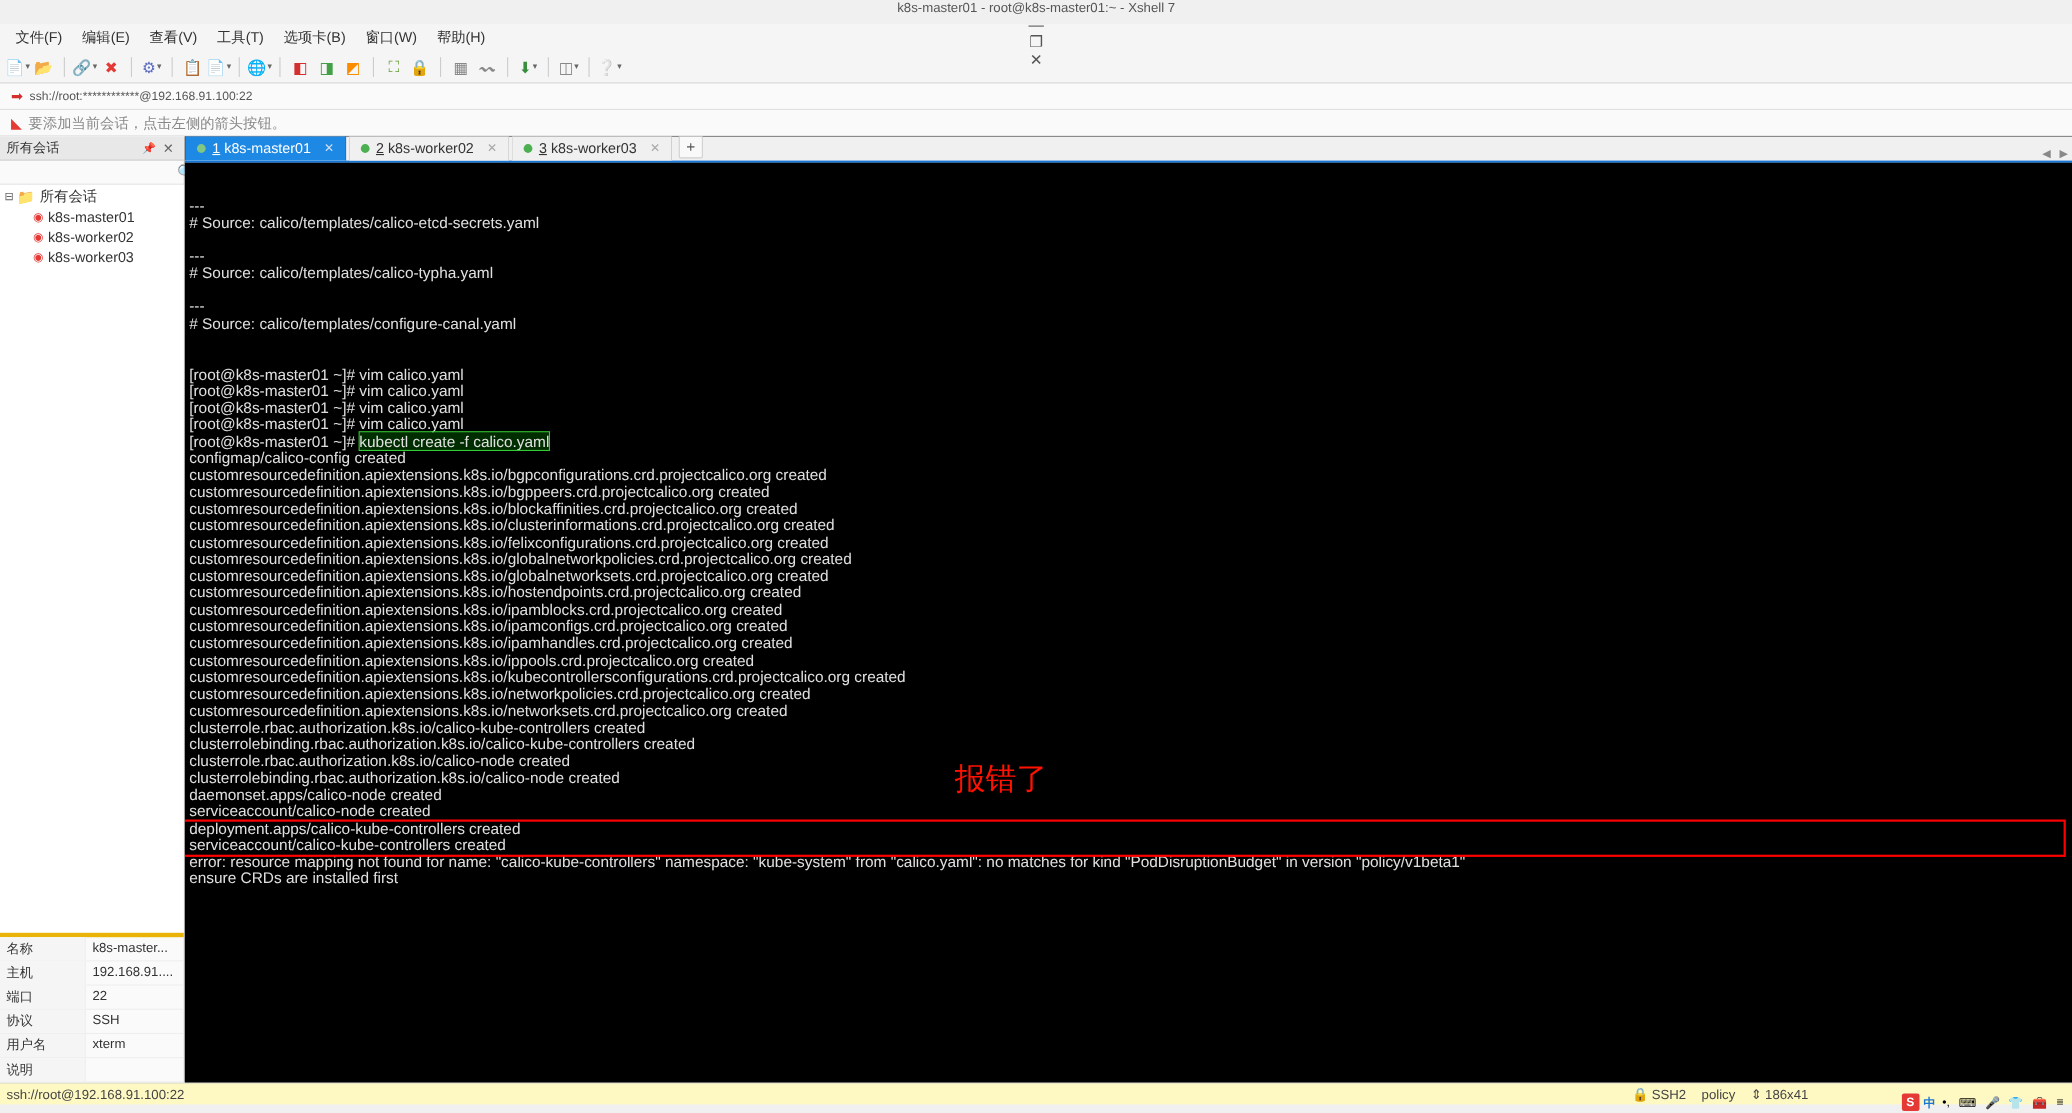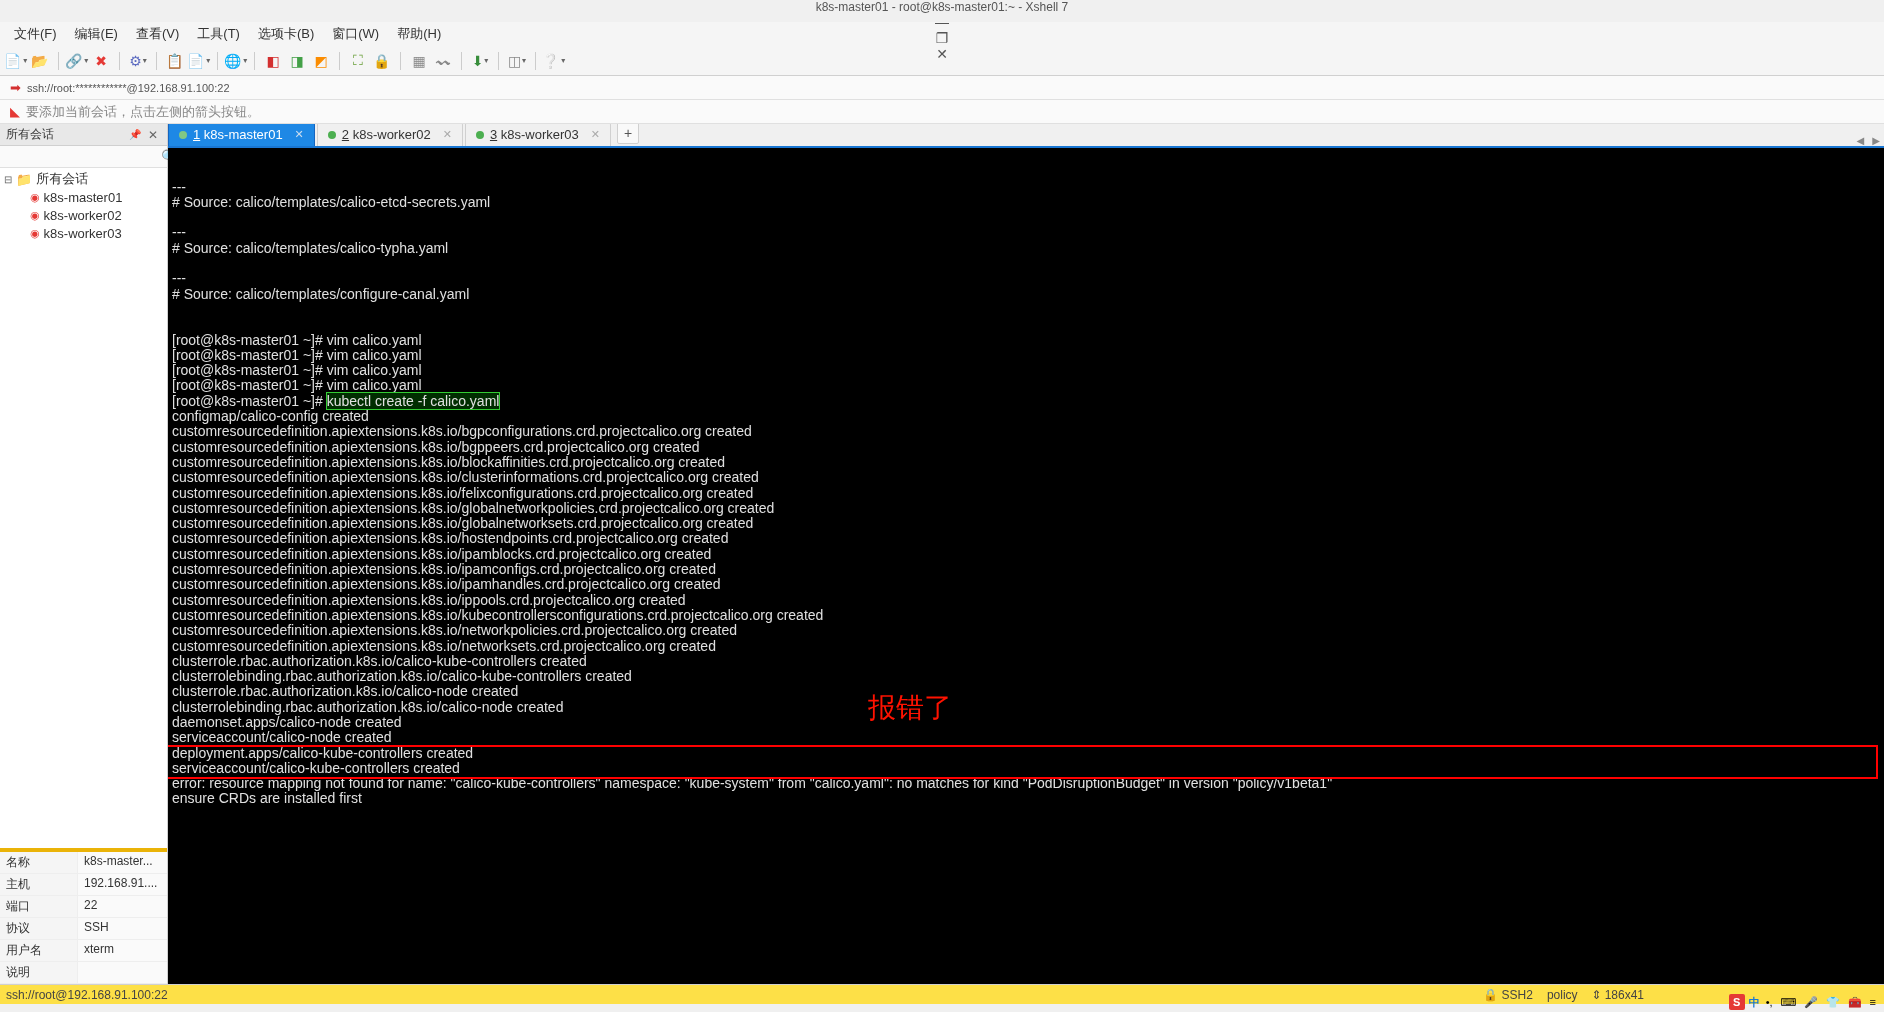--- a/index.html
+++ b/index.html
@@ -59,21 +59,21 @@
 .tab.active .close { color: #cde; }
 .tabs .add { width: 22px; height: 22px; display: flex; align-items: center; justify-content: center; font-size: 14px; color: #555; background: #f9f9f9; border: 1px solid #d0d0d0; border-radius: 2px; margin-left: 4px; margin-bottom: 2px; }
 .tabs .spacer { flex: 1; }
 .tabs .arrow { padding: 0 4px; color: #888; font-size: 10px; }
 
 .terminal { flex: 1; background: #000; font-family: "Consolas", "Courier New", monospace; font-size: 14px; line-height: 15.3px; color: #e0e0e0; padding: 1px 4px; white-space: pre; overflow: hidden; position: relative; }
 .terminal .hl-green { background: rgba(0,180,0,0.25); outline: 1px solid #3c3; }
 .terminal .annot { position: absolute; color: #ff1200; font-family: "Microsoft YaHei", Arial; font-size: 28px; font-weight: 500; }
 .terminal .redbox { position: absolute; border: 2px solid #ff0000; }
 
-.statusbar { height: 20px; background: #fde047; display: flex; align-items: center; padding: 0 6px; font-size: 12px; color: #444; border-top: 1px solid #d0d0d0; gap: 14px; }
+.statusbar { height: 20px; background: #fef9c3; display: flex; align-items: center; padding: 0 6px; font-size: 12px; color: #444; border-top: 1px solid #d0d0d0; gap: 14px; }
 .statusbar .spacer { flex: 1; }
 .statusbar .seg { display: flex; align-items: center; gap: 3px; }
 .statusbar .green { color: #2e7d32; }
 
 .tray { position: absolute; right: 6px; bottom: 0px; display: flex; align-items: center; gap: 4px; height: 20px; font-size: 11px; }
 .tray .item { padding: 0 2px; }
 .tray .ime { background: #e53935; color: #fff; width: 16px; height: 16px; display: flex; align-items: center; justify-content: center; border-radius: 2px; font-size: 11px; font-weight:bold; }
 .tray .cn { color: #1976d2; font-weight: bold; }
 </style>
 </head>

